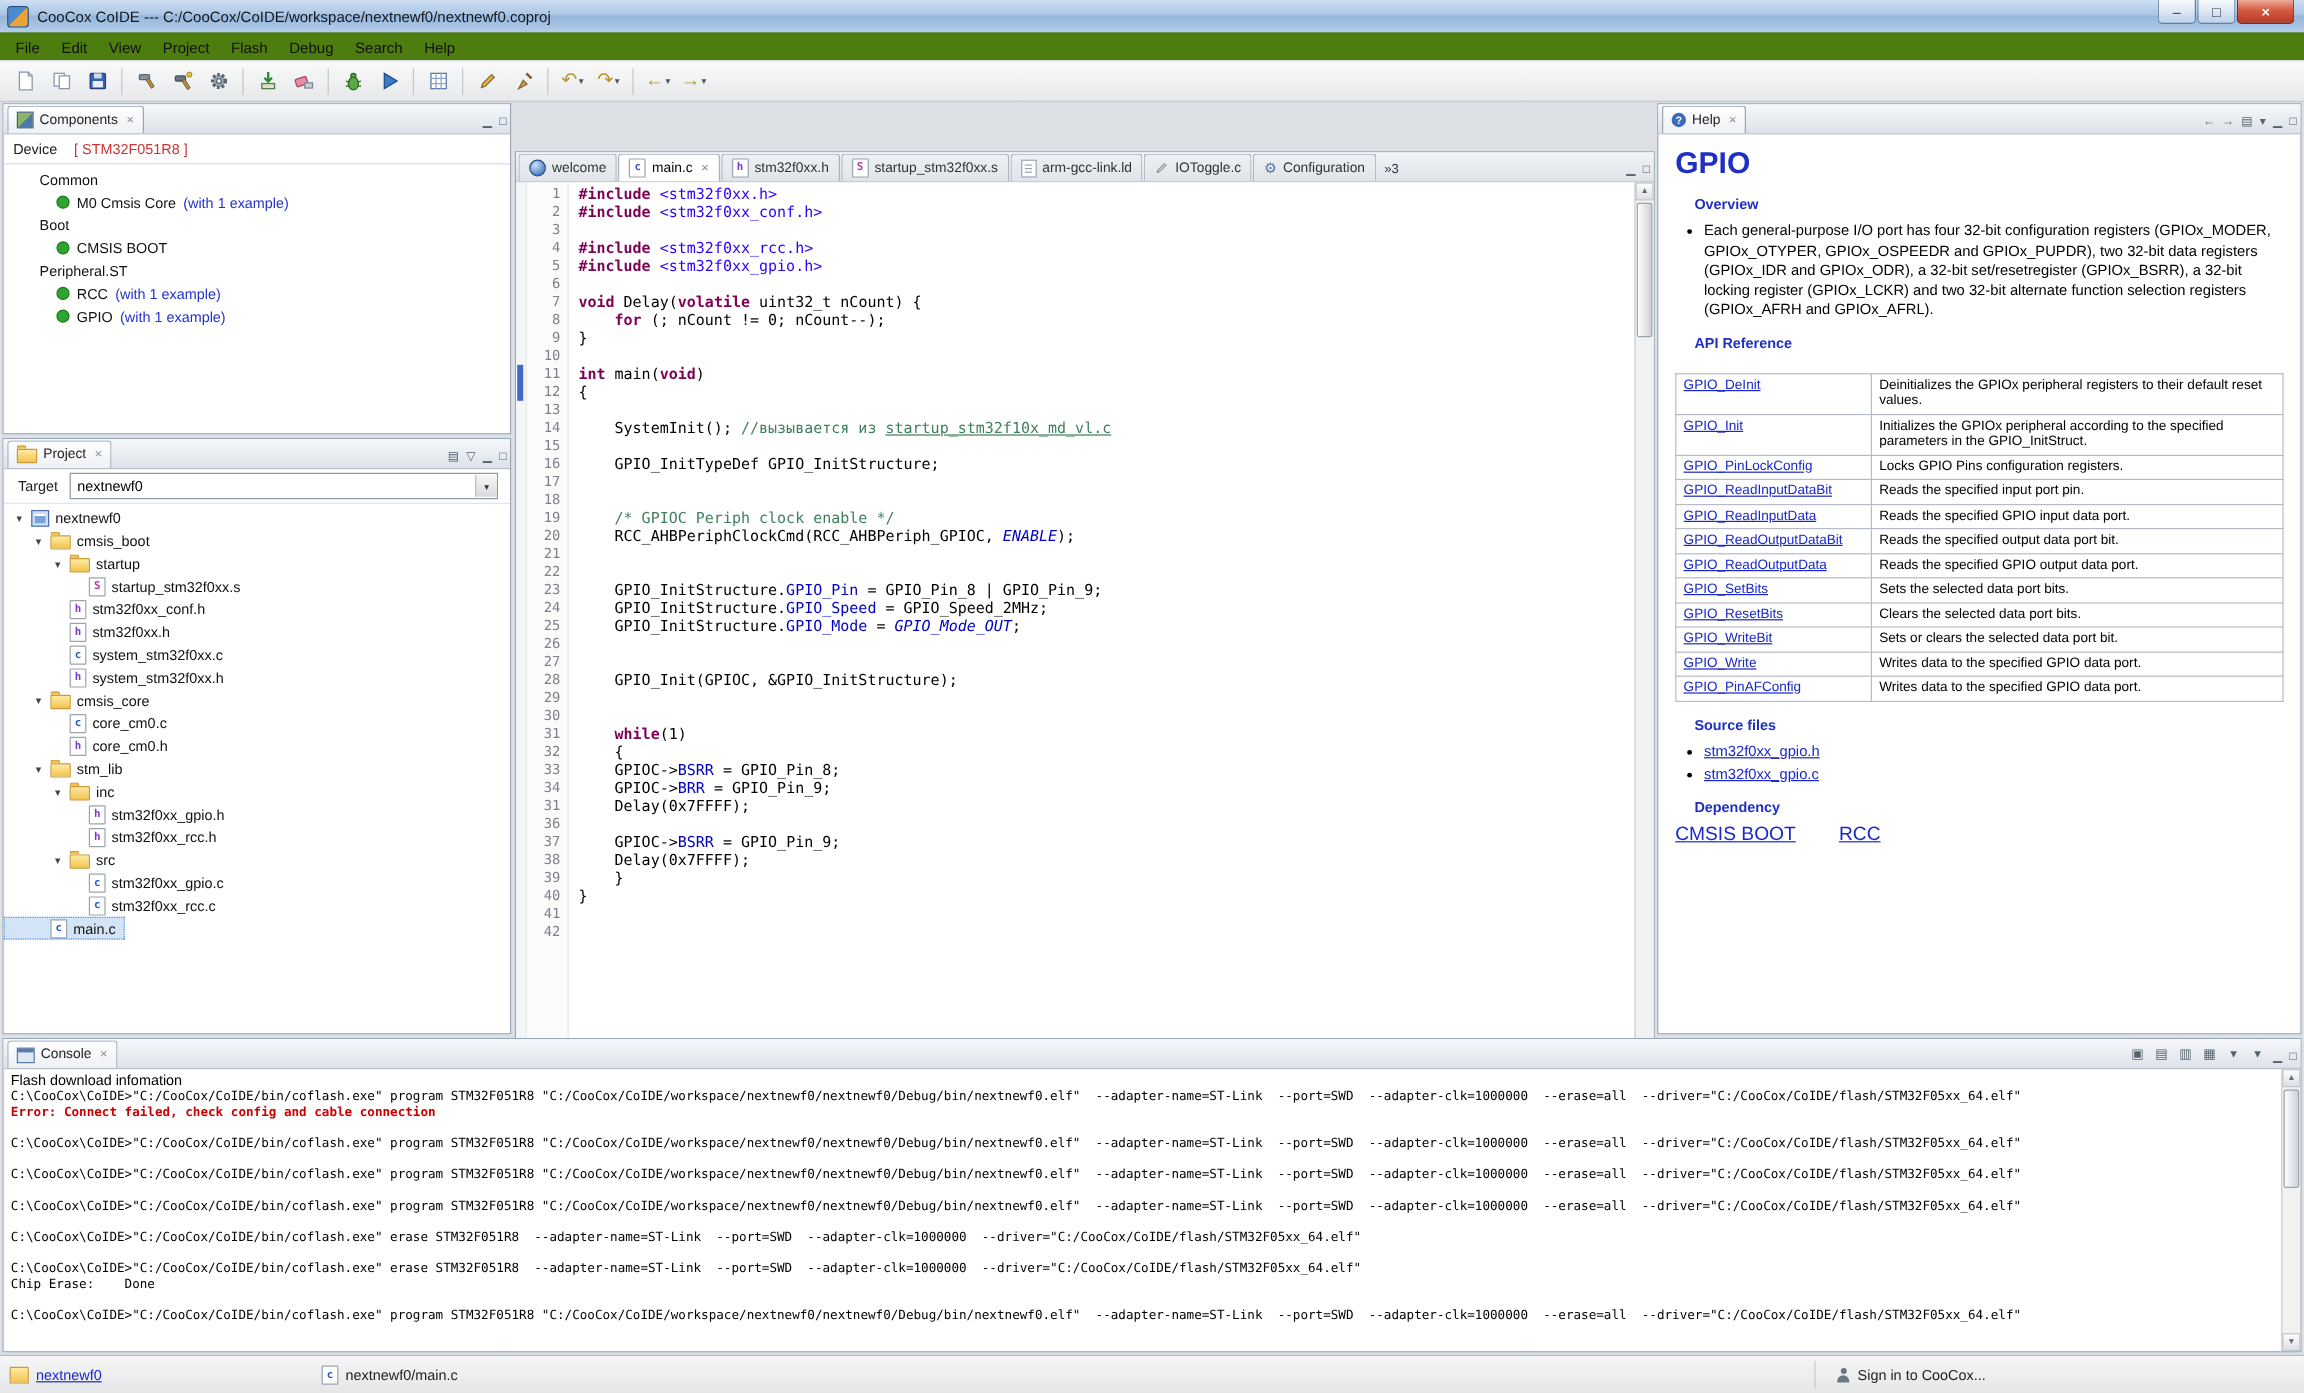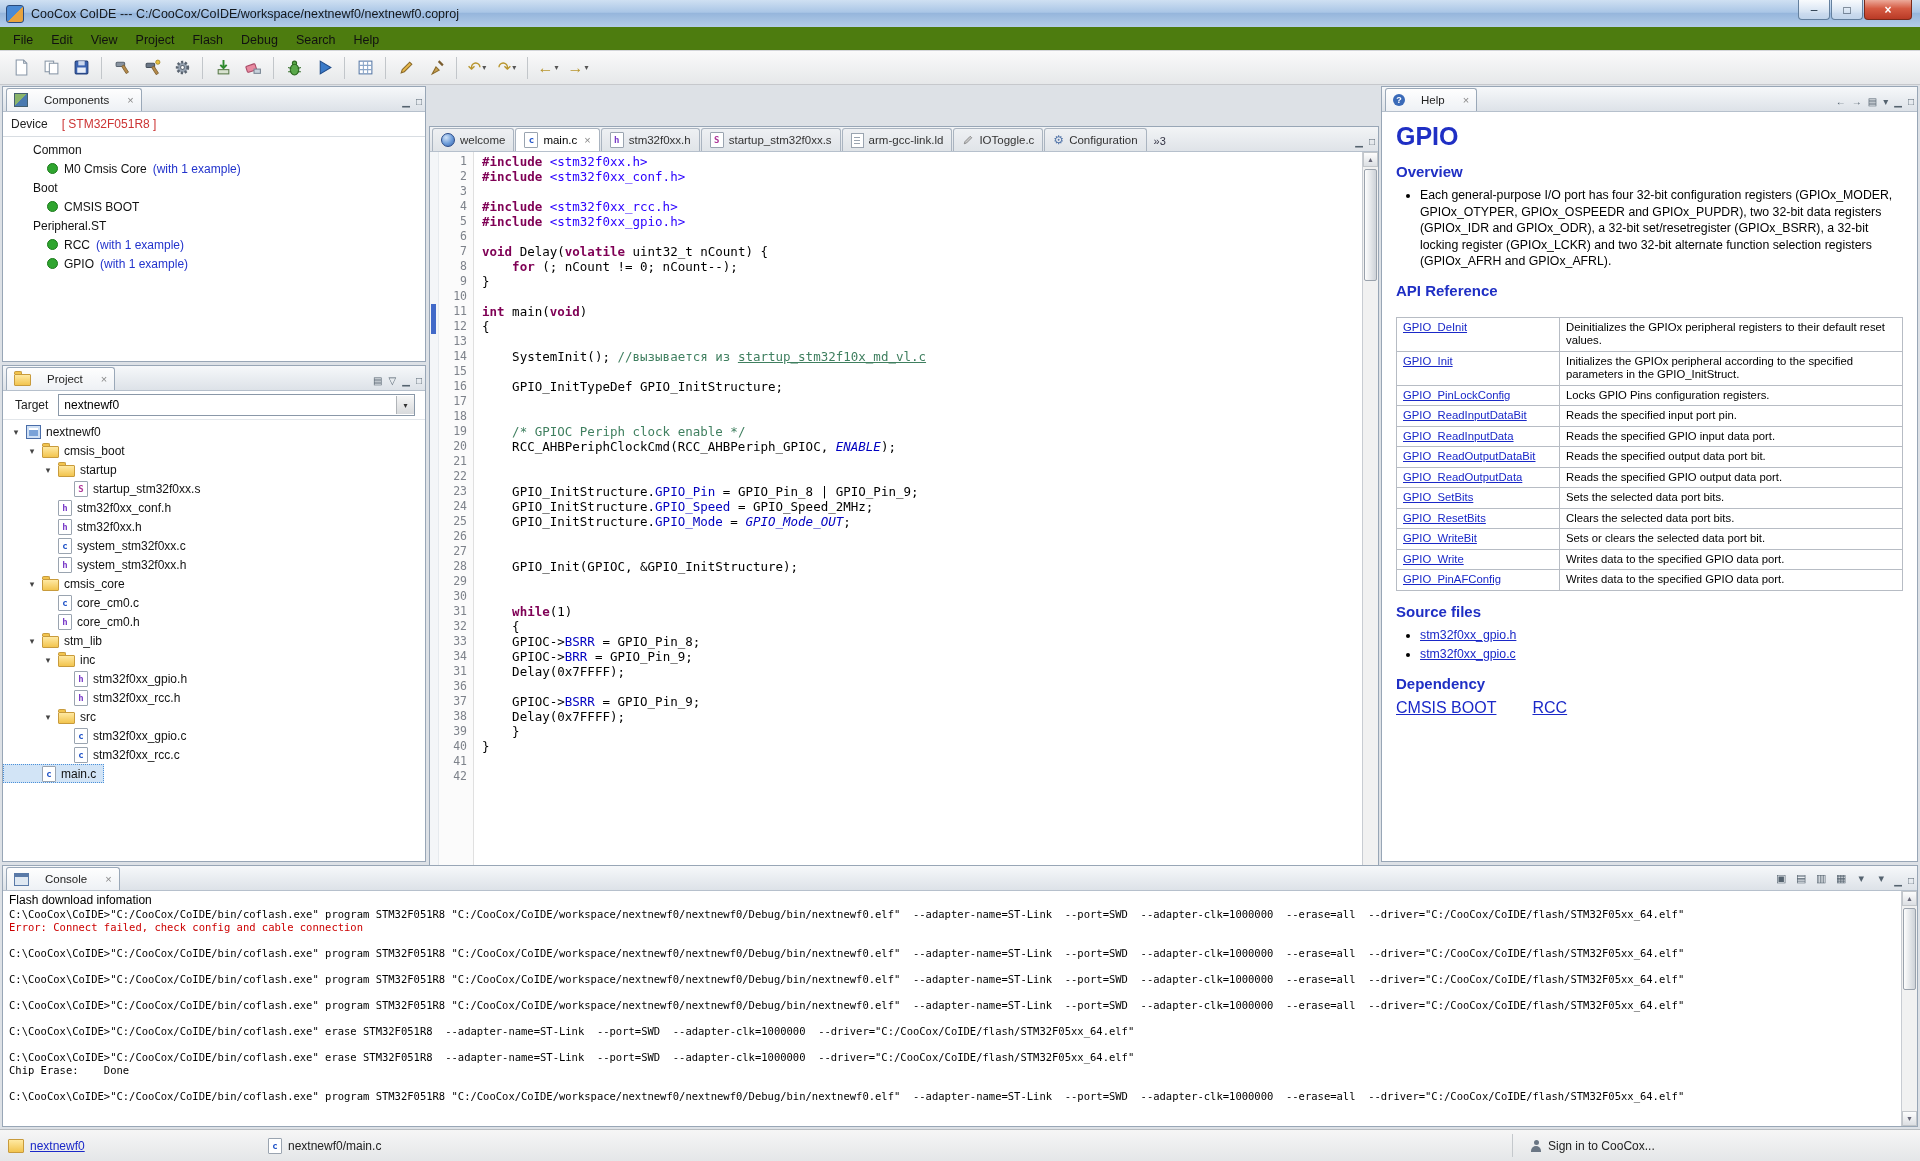--- a/index.html
+++ b/index.html
@@ -31,21 +31,21 @@
   .tb-btn{width:26px;height:26px;margin:0 1px;display:flex;align-items:center;justify-content:center;border:1px solid transparent;border-radius:3px;}
   .tb-btn svg{width:17px;height:17px;}
   .tbglyph{font-size:16px;color:#b8952e;line-height:1;}
   .dd{font-size:8px;color:#555;margin-left:1px;}
   .tb-sep{width:1px;height:22px;background:#c2c6ca;margin:0 5px;}
 
   
   .panel{position:absolute;background:#fff;border:1px solid #98a6b6;box-sizing:border-box;display:flex;flex-direction:column;}
   .ptabs{height:24px;background:linear-gradient(#f6f8fa,#dde2e8);border-bottom:1px solid #b6c0cc;
     display:flex;align-items:flex-end;padding-left:3px;flex:none;}
-  .ptab{height:22px;display:flex;align-items:center;gap:16px;padding:0 7px;
+  .ptab{height:22px;display:flex;align-items:center;gap:5px;padding:0 7px;
     background:linear-gradient(#fefefe,#eef1f5);border:1px solid #9aa8b8;border-bottom:none;
     border-radius:3px 3px 0 0;font-size:11.5px;color:#222;}
   .ptab-spacer{flex:1;}
   .tclose{color:#888;font-size:11px;margin-left:2px;}
   .chrome-ic{font-size:10px;color:#55636f;margin:0 3px 4px 3px;line-height:1;}
 
   
   #components{left:2px;top:86px;width:424px;height:276px;}
   .device-row{height:24px;border-bottom:1px solid #d8dde2;display:flex;align-items:center;padding-left:8px;gap:14px;flex:none;}
   .device-label{font-size:12px;color:#222;}
@@ -125,35 +125,35 @@
   .evthumb{position:absolute;left:1px;right:1px;top:2px;height:110px;background:linear-gradient(90deg,#fdfdfd,#cdd2d8);border:1px solid #9aa2ac;border-radius:2px;}
   .ehsb{height:15px;border-top:1px solid #c8ccd2;background:#f1f1f1;display:flex;flex:none;}
   .ehtrack{flex:1;position:relative;}
   .ehthumb{position:absolute;top:1px;bottom:1px;left:2px;width:42%;background:linear-gradient(#fdfdfd,#cdd2d8);border:1px solid #9aa2ac;border-radius:2px;}
   .ehsb .sb-arrow{width:15px;height:100%;}
 
   
   #help{left:1381px;top:86px;width:537px;height:776px;}
   .hcontent{flex:1;overflow:hidden;padding:8px 14px 0 14px;}
   .htitle{font-size:25px;font-weight:bold;color:#1f2fc4;margin:2px 0 10px 0;}
-  .hheading{font-size:15px;font-weight:bold;color:#1f2fc4;margin:12px 0 7px 0;}
+  .hheading{font-size:12px;font-weight:bold;color:#1f2fc4;margin:12px 0 7px 16px;}
   .hlist{margin:0 0 4px 0;padding-left:24px;}
   .hlist li{font-size:12.3px;line-height:16.5px;color:#000;margin-bottom:3px;}
   .apitable{border-collapse:collapse;width:100%;margin-top:18px;}
   .apitable td{border:1px solid #b7bcc4;font-size:11.3px;line-height:13.5px;padding:3px 6px;vertical-align:top;color:#000;}
   .apitable td:first-child{width:150px;}
   .hlink{color:#1a28c8;text-decoration:underline;}
   .dep{margin-right:36px;}
 
   
   #console{left:2px;top:865px;width:1916px;height:262px;}
   .ccontent{flex:1;overflow:hidden;position:relative;padding:2px 20px 0 6px;}
   .con-header{font-size:12px;color:#000;margin-bottom:1px;font-family:"Liberation Sans",sans-serif;}
   .con-line{white-space:pre;font:10.5px/13px "DejaVu Sans Mono",monospace;color:#000;}
-  .con-line.err{color:#cc0000;}
+  .con-line.err{color:#cc0000;font-weight:bold;}
   .cvsb{position:absolute;right:0;top:0;bottom:0;width:15px;border-left:1px solid #c8ccd2;background:#f1f1f1;display:flex;flex-direction:column;}
   .cvtrack{flex:1;position:relative;}
   .cvthumb{position:absolute;left:1px;right:1px;top:2px;height:80px;background:linear-gradient(90deg,#fdfdfd,#cdd2d8);border:1px solid #9aa2ac;border-radius:2px;}
   .con-ic{width:18px;height:18px;display:flex;align-items:center;justify-content:center;font-size:11px;color:#55636f;margin:0 1px 3px 1px;}
 
   
   .statusbar{position:absolute;left:0;top:1129px;width:100%;height:32px;background:linear-gradient(#f6f6f6,#e4e6e8);
     border-top:1px solid #b8bcc0;box-sizing:border-box;}
   .sb-item{position:absolute;top:0;height:100%;display:flex;align-items:center;gap:6px;font-size:12px;color:#222;}
   .sb-link{color:#1a28c8;text-decoration:underline;}

